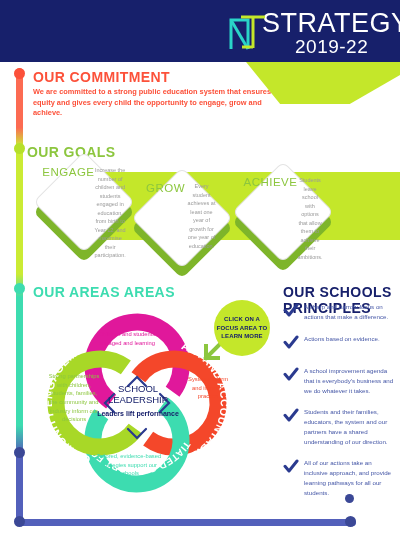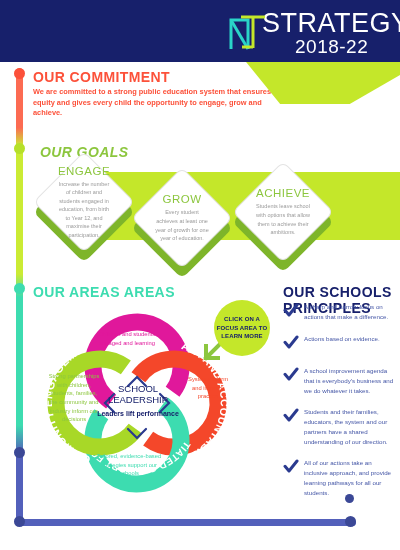--- a/index.html
+++ b/index.html
@@ -36,40 +36,40 @@
   .dot-2 { left:14px; top:143px; background:#b6e02a; }
   .dot-3 { left:14px; top:283px; background:#3ddcb0; }
   .dot-4 { left:14px; top:447px; background:#3b4896; }
   .dot-5 { left:14px; top:516px; background:#3b4896; }
   .dot-6 { left:345px; top:516px; background:#3b4896; }
   .dot-7 { left:345px; top:494px; background:#3b4896; width:9px; height:9px;}
 
   
   .sec-head { position:absolute; font-size:14px; font-weight:bold; letter-spacing:0.4px; }
   .sec-commitment { left:33px; top:69px; color:#fc513a; }
-  .sec-goals { left:40px; top:144px; color:#8cc63e;font-style:italic; }
+  .sec-goals { left:27px; top:144px; color:#8cc63e; }
   .sec-focus { left:33px; top:284px; color:#3ddcb0; }
   .sec-principles { left:283px; top:284px; color:#17206b; }
 
   
   .commit-lead { position:absolute; left:33px; top:87px; width:240px; font-size:7.4px; font-weight:bold; line-height:1.45; color:#fc513a; }
   .commit-body { position:absolute; left:33px; top:110px; width:215px; font-size:7.1px; line-height:1.5; color:#fd8f7d; }
 
   
   .goals-band { position:absolute; left:105px; top:172px; width:295px; height:68px; background:#c4e72a; z-index:0; }
 
   .diamond-wrap { position:absolute; z-index:2; }
   .diamond-shadow, .diamond-card {
     position:absolute; left:0; top:0; width:100%; height:100%;
     transform: rotate(45deg); border-radius:7px;
   }
   .diamond-shadow { background:#7eb52a; transform: rotate(45deg) translate(7px,7px); }
   .diamond-card { background:#ffffff; border:1px solid #e3e3e3; }
   .diamond-content { position:absolute; left:0; top:0; width:100%; height:100%;
-    display:flex; flex-direction:column; align-items:center; justify-content:center; text-align:center; }
+    display:flex; flex-direction:row; justify-content:center; text-align:center; }
   .d-title { font-size:11.5px; color:#8cc63e; letter-spacing:0.5px; margin-bottom:3px; }
   .d-body { font-size:5.5px; line-height:1.55; color:#9a9a9a; width:78%; }
 
   .dia-engage  { left:48px; top:166px; width:72px; height:72px; }
   .dia-grow    { left:146px; top:182px; width:72px; height:72px; }
   .dia-achieve { left:247px; top:176px; width:72px; height:72px; }
 
   
   .wheel { position:absolute; left:32px; top:298px; width:210px; height:210px; z-index:2; }
 
@@ -106,21 +106,21 @@
 
   <svg class="logo-nt" viewBox="0 0 42 38">
     <path d="M3 35 L3 6 L20 6 L20 35" fill="none" stroke="#2ad4c8" stroke-width="3"></path>
     <path d="M3 6 L20 35" fill="none" stroke="#2ad4c8" stroke-width="3"></path>
     <path d="M13 3 L37 3" fill="none" stroke="#c4e72a" stroke-width="3"></path>
     <path d="M25 3 L25 34" fill="none" stroke="#c4e72a" stroke-width="3"></path>
     <path d="M14 33 L25 33" fill="none" stroke="#c4e72a" stroke-width="3"></path>
   </svg>
 
   <div class="strategy-word">STRATEGY</div>
-  <div class="strategy-years">2018-22</div>
+  <div class="strategy-years">2019-22</div>
 
   <div class="rail"></div>
   <div class="rail-bottom"></div>
   <div class="dot dot-1"></div>
   <div class="dot dot-2"></div>
   <div class="dot dot-3"></div>
   <div class="dot dot-4"></div>
   <div class="dot dot-5"></div>
   <div class="dot dot-6"></div>
   <div class="dot dot-7"></div>

